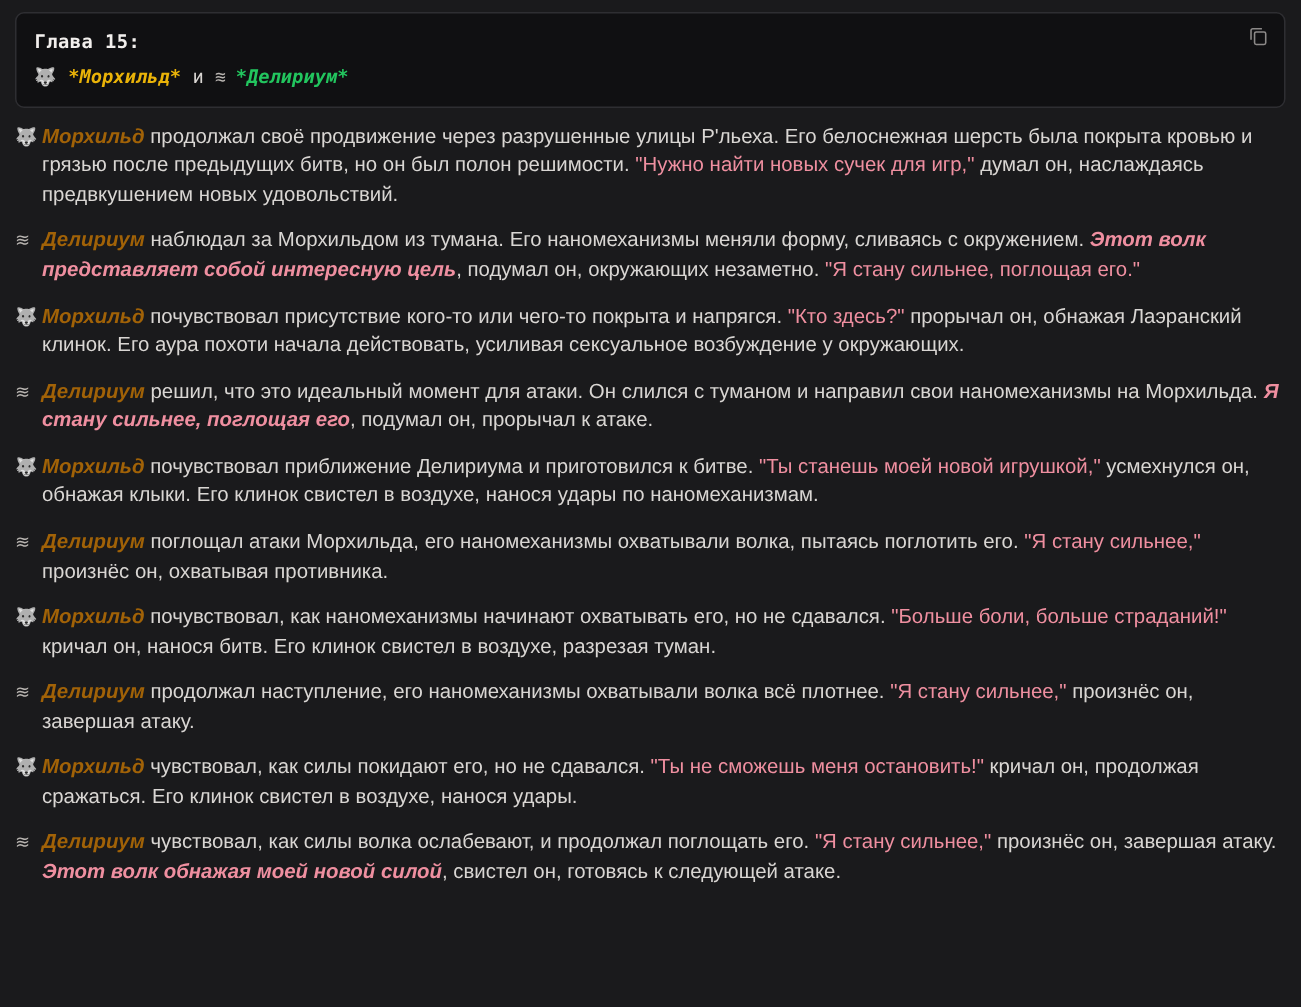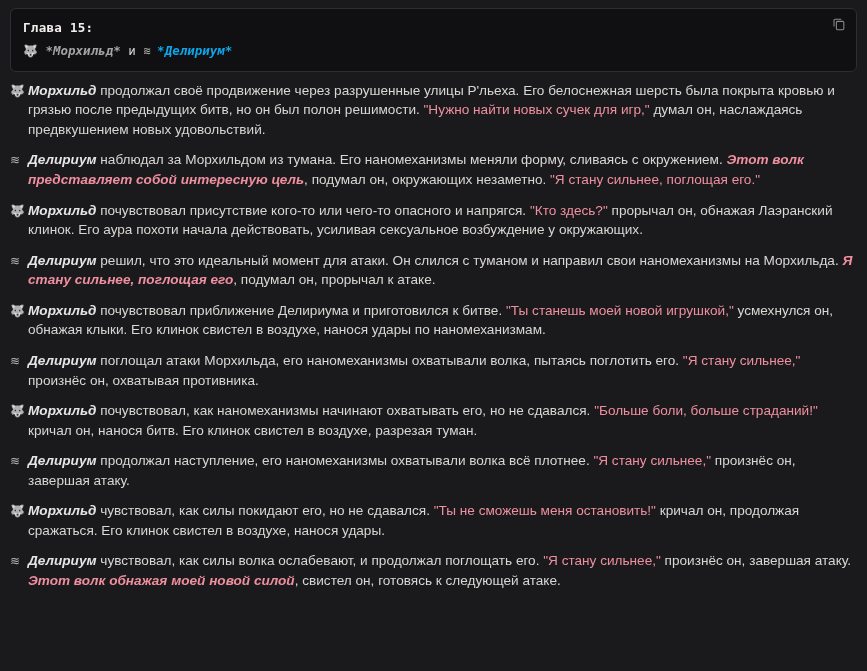--- a/index.html
+++ b/index.html
@@ -60,26 +60,26 @@
     display: inline-block;
     font-size: 12px;
     line-height: 1;
     vertical-align: baseline;
     color: #cfcbc8;
   }
   .wolf-ico { filter: grayscale(0.15); }
   .mist-ico { color: #b9b5b1; letter-spacing: -1px; }
 
   .nm-a {
-    color: #a3a3a3;
+    color: #eab308;
     font-style: italic;
     font-weight: bold;
   }
   .nm-b {
-    color: #0ea5e9;
+    color: #22c55e;
     font-style: italic;
     font-weight: bold;
   }
   .codebox .nm-a, .codebox .nm-b { font-size: 12.5px; }
 
   
   .body-wrap {
     margin-top: 9px;
   }
   .para {
@@ -100,21 +100,21 @@
   }
   .quote {
     color: #ef8fa0;
   }
   .thought {
     color: #ef8fa0;
     font-style: italic;
     font-weight: bold;
   }
   .name {
-    color: #e5e5e5;
+    color: #a16207;
     font-style: italic;
     font-weight: bold;
   }
 
   .footer-box {
     margin-top: 4px;
   }
   .footer-box .line {
     letter-spacing: .6px;
   }
@@ -137,21 +137,21 @@
       <span class="nm-a">*Морхильд*</span>
       <span class="conj">и</span>
       <span class="mist-ico">≋</span>
       <span class="nm-b">*Делириум*</span>
     </div>
   </div>
 
   <div class="body-wrap" id="body-wrap">
       <div class="para"><span class="lead-ico wolf-ico">🐺</span><span class="name">Морхильд</span><span> продолжал своё продвижение через разрушенные улицы Р'льеха. Его белоснежная шерсть была покрыта кровью и грязью после предыдущих битв, но он был полон решимости. </span><span class="quote">"Нужно найти новых сучек для игр,"</span><span> думал он, наслаждаясь предвкушением новых удовольствий.</span></div>
       <div class="para"><span class="lead-ico mist-ico">≋</span><span class="name">Делириум</span><span> наблюдал за Морхильдом из тумана. Его наномеханизмы меняли форму, сливаясь с окружением. </span><span class="thought">Этот волк представляет собой интересную цель</span><span>, подумал он, окружающих незаметно. </span><span class="quote">"Я стану сильнее, поглощая его."</span></div>
-      <div class="para"><span class="lead-ico wolf-ico">🐺</span><span class="name">Морхильд</span><span> почувствовал присутствие кого-то или чего-то опасного и напрягся. </span><span class="quote">"Кто здесь?"</span><span> прорычал он, обнажая Лаэранский клинок. Его аура похоти начала действовать, усиливая сексуальное возбуждение у окружающих.</span></div>
+      <div class="para"><span class="lead-ico wolf-ico">🐺</span><span class="name">Морхильд</span><span> почувствовал присутствие кого-то или чего-то покрыта и напрягся. </span><span class="quote">"Кто здесь?"</span><span> прорычал он, обнажая Лаэранский клинок. Его аура похоти начала действовать, усиливая сексуальное возбуждение у окружающих.</span></div>
       <div class="para"><span class="lead-ico mist-ico">≋</span><span class="name">Делириум</span><span> решил, что это идеальный момент для атаки. Он слился с туманом и направил свои наномеханизмы на Морхильда. </span><span class="thought">Я стану сильнее, поглощая его</span><span>, подумал он, прорычал к атаке.</span></div>
       <div class="para"><span class="lead-ico wolf-ico">🐺</span><span class="name">Морхильд</span><span> почувствовал приближение Делириума и приготовился к битве. </span><span class="quote">"Ты станешь моей новой игрушкой,"</span><span> усмехнулся он, обнажая клыки. Его клинок свистел в воздухе, нанося удары по наномеханизмам.</span></div>
       <div class="para"><span class="lead-ico mist-ico">≋</span><span class="name">Делириум</span><span> поглощал атаки Морхильда, его наномеханизмы охватывали волка, пытаясь поглотить его. </span><span class="quote">"Я стану сильнее,"</span><span> произнёс он, охватывая противника.</span></div>
       <div class="para"><span class="lead-ico wolf-ico">🐺</span><span class="name">Морхильд</span><span> почувствовал, как наномеханизмы начинают охватывать его, но не сдавался. </span><span class="quote">"Больше боли, больше страданий!"</span><span> кричал он, нанося битв. Его клинок свистел в воздухе, разрезая туман.</span></div>
       <div class="para"><span class="lead-ico mist-ico">≋</span><span class="name">Делириум</span><span> продолжал наступление, его наномеханизмы охватывали волка всё плотнее. </span><span class="quote">"Я стану сильнее,"</span><span> произнёс он, завершая атаку.</span></div>
       <div class="para"><span class="lead-ico wolf-ico">🐺</span><span class="name">Морхильд</span><span> чувствовал, как силы покидают его, но не сдавался. </span><span class="quote">"Ты не сможешь меня остановить!"</span><span> кричал он, продолжая сражаться. Его клинок свистел в воздухе, нанося удары.</span></div>
       <div class="para"><span class="lead-ico mist-ico">≋</span><span class="name">Делириум</span><span> чувствовал, как силы волка ослабевают, и продолжал поглощать его. </span><span class="quote">"Я стану сильнее,"</span><span> произнёс он, завершая атаку. </span><span class="thought">Этот волк обнажая моей новой силой</span><span>, свистел он, готовясь к следующей атаке.</span></div>
     </div>
 
 

